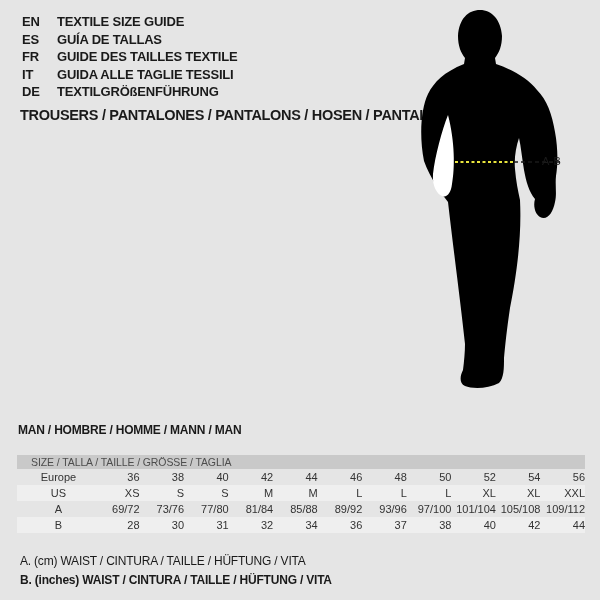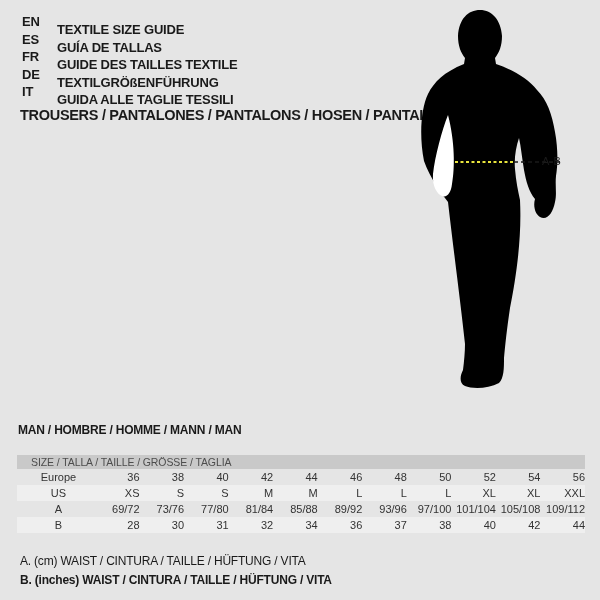--- a/index.html
+++ b/index.html
@@ -4,21 +4,21 @@
 <style>
   html,body{margin:0;padding:0;background:#ffffff;}
   #canvas{
     position:relative;width:600px;height:600px;background:#e5e5e5;overflow:hidden;
     font-family:"Liberation Sans",sans-serif;color:#1a1a1a;
   }
   
   .langs{position:absolute;left:22px;top:13px;}
   .lang-row{display:flex;height:17.5px;line-height:17.5px;}
   .lang-code{width:35px;font-weight:700;font-size:13px;letter-spacing:-0.2px;}
-  .lang-label{font-weight:700;font-size:13px;letter-spacing:-0.2px;white-space:nowrap;margin-top:8px;}
+  .lang-label{font-weight:700;font-size:13px;letter-spacing:-0.2px;white-space:nowrap;}
   
   .garment{position:absolute;left:20px;top:107px;font-weight:700;font-size:14.5px;
     letter-spacing:-0.3px;white-space:nowrap;}
   
   .figure-svg{position:absolute;left:408px;top:6px;width:184px;height:392px;}
   .ab-label{position:absolute;left:542px;top:155px;font-size:11px;font-weight:400;
     letter-spacing:0.2px;}
   
   .section-title{position:absolute;left:18px;top:423px;font-weight:700;font-size:12px;
     letter-spacing:-0.2px;white-space:nowrap;}
@@ -49,26 +49,26 @@
     </div>
     <div class="lang-row">
       <span class="lang-code">ES</span>
       <span class="lang-label">GUÍA DE TALLAS</span>
     </div>
     <div class="lang-row">
       <span class="lang-code">FR</span>
       <span class="lang-label">GUIDE DES TAILLES TEXTILE</span>
     </div>
     <div class="lang-row">
+      <span class="lang-code">IT</span>
+      <span class="lang-label">GUIDA ALLE TAGLIE TESSILI</span>
+    </div>
+    <div class="lang-row">
       <span class="lang-code">DE</span>
       <span class="lang-label">TEXTILGRÖßENFÜHRUNG</span>
-    </div>
-    <div class="lang-row">
-      <span class="lang-code">IT</span>
-      <span class="lang-label">GUIDA ALLE TAGLIE TESSILI</span>
     </div>
   </div>
 
   <div class="garment">TROUSERS / PANTALONES / PANTALONS / HOSEN / PANTALONI</div>
 
   <svg class="figure-svg" viewBox="0 0 184 392" xmlns="http://www.w3.org/2000/svg">
     <path d="M 72,4
          C 84,4 93,14 94,30
          C 94,40 91,47 87,52
          L 88,58

